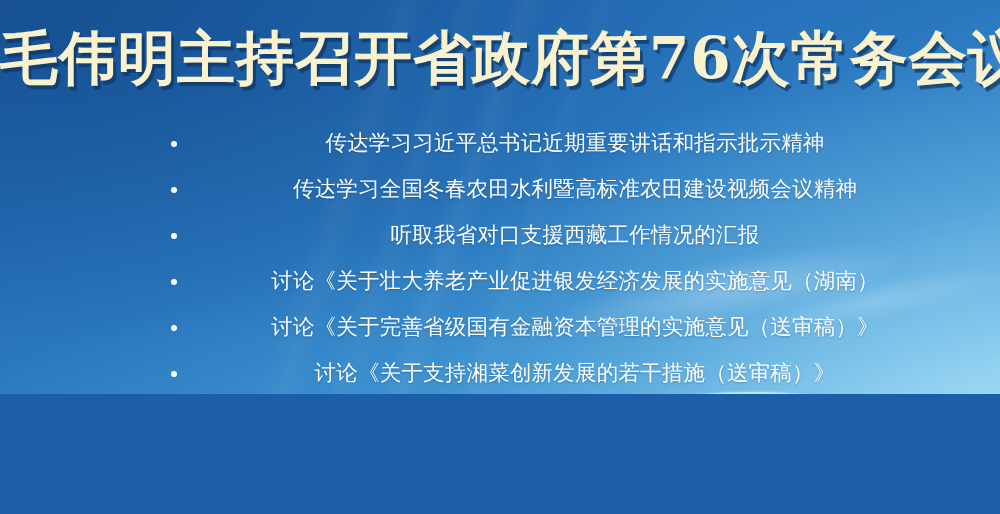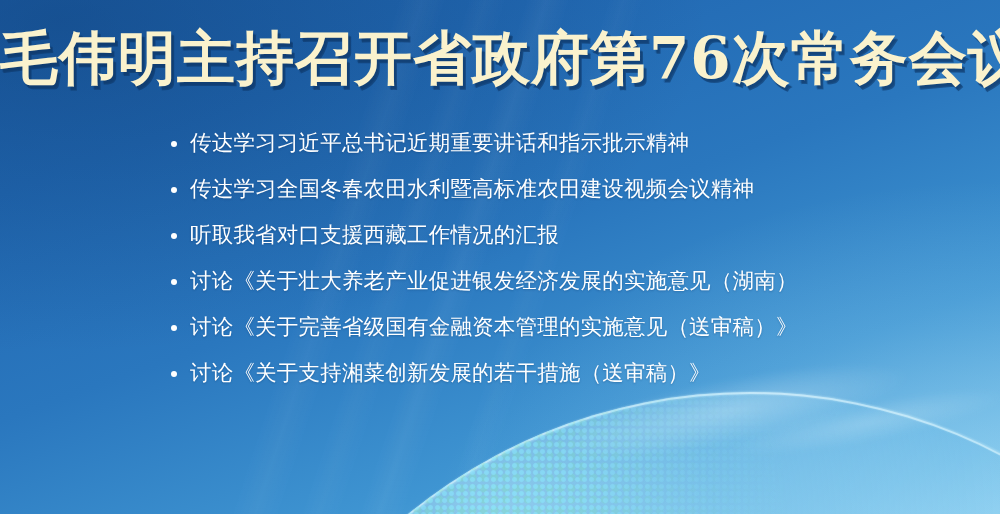--- a/index.html
+++ b/index.html
@@ -7,21 +7,21 @@
     padding: 0;
     background: #1c5fa8;
   }
   body {
     font-family: "Liberation Sans", "DejaVu Sans", sans-serif;
   }
 
   #poster {
     position: relative;
     width: 1000px;
-    height: 514px;
+    height: 394px;
     overflow: hidden;
     background: linear-gradient(160deg, #1f62ab 0%, #2269b3 22%, #2a77be 48%, #3f95d2 74%, #66b5e2 92%, #7fc6ea 100%);
   }
 
   
   .bg-layer {
     position: absolute;
     inset: 0;
     pointer-events: none;
   }
@@ -140,21 +140,21 @@
   .bullet:last-child { margin-bottom: 0; }
   .bullet .dot {
     position: absolute;
     left: 3px;
     top: 13px;
     width: 6px;
     height: 6px;
     border-radius: 50%;
     background: #ffffff;
   }
-  .bullet .txt { display: block; }
+  .bullet .txt { display: block; text-align: center; }
   .bullet .txt .ln { display: block; }
 </style>
 </head>
 <body>
 
 <div id="poster">
 
   <div class="bg-layer bg-vignette"></div>
   <div class="bg-layer bg-streaks"></div>
   <div class="globe"></div>

